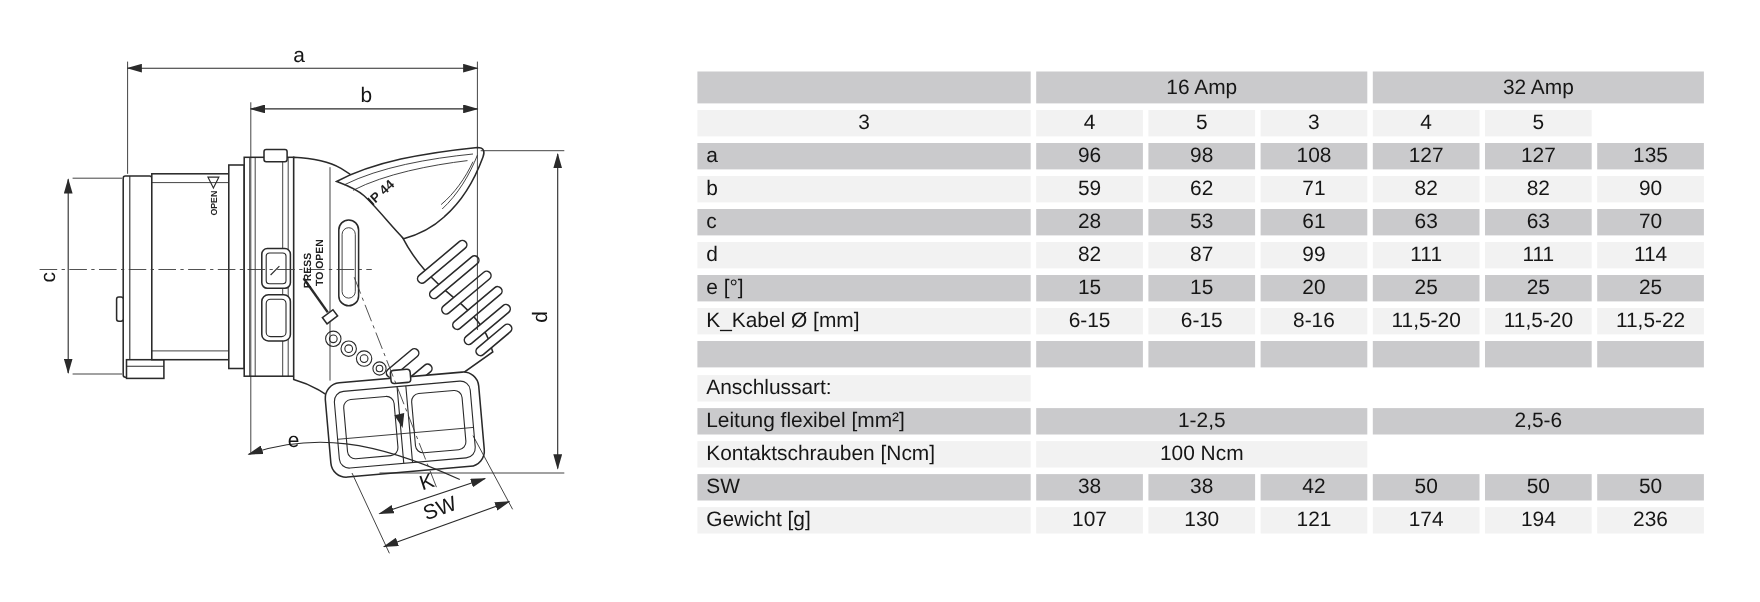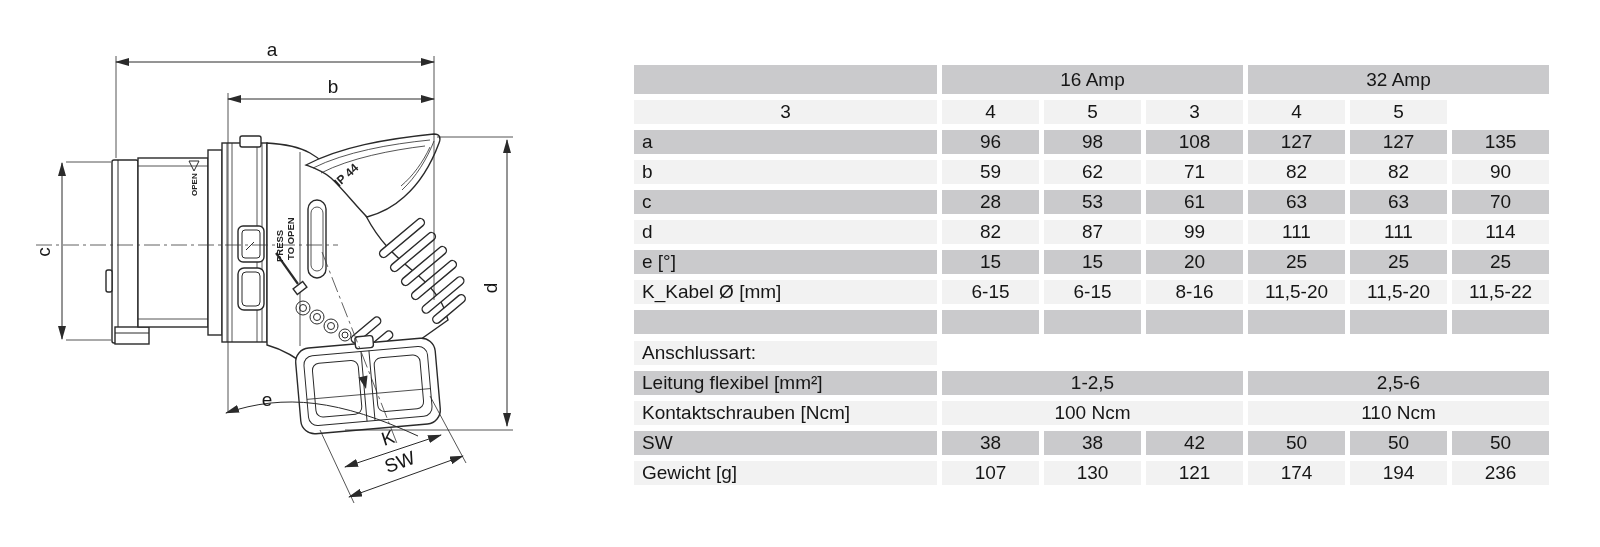--- a/index.html
+++ b/index.html
@@ -242,21 +242,20 @@
         <div class="cell label light">Anschlussart:</div>
       </div>
       <div class="trow">
         <div class="cell label dark">Leitung flexibel [mm²]</div>
         <div class="cell val dark" style="grid-column: span 3;">1-2,5</div>
         <div class="cell val dark" style="grid-column: span 3;">2,5-6</div>
       </div>
       <div class="trow">
         <div class="cell label light">Kontaktschrauben [Ncm]</div>
         <div class="cell val light" style="grid-column: span 3;">100 Ncm</div>
-        <div class="cell val light" style="grid-column: span 3;">110 Ncm</div>
       </div>
       <div class="trow">
         <div class="cell label dark">SW</div>
         <div class="cell val dark">38</div>
         <div class="cell val dark">38</div>
         <div class="cell val dark">42</div>
         <div class="cell val dark">50</div>
         <div class="cell val dark">50</div>
         <div class="cell val dark">50</div>
       </div>

